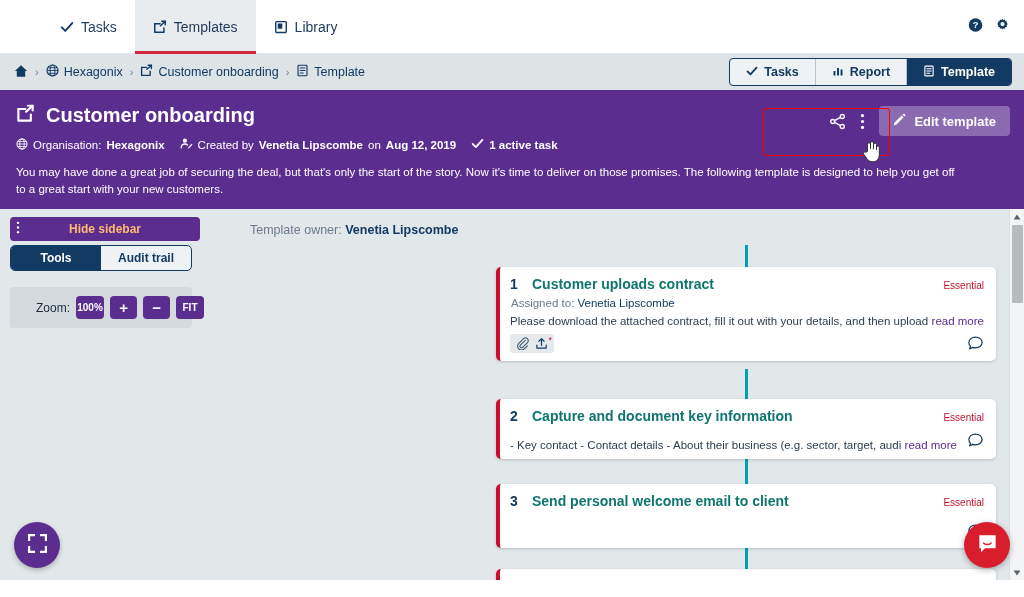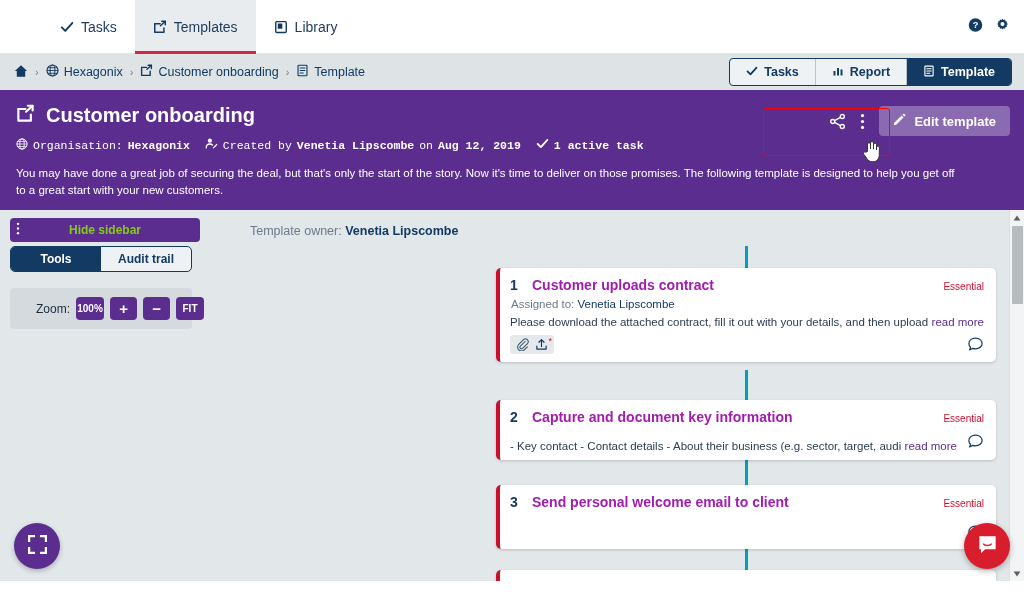--- a/index.html
+++ b/index.html
@@ -63,21 +63,21 @@
     padding: 0 16px; font-size: 12.5px; color: #123a63; font-weight: 600;
     cursor: pointer; border-right: 1px solid #b9c3cb;
   }
   .segbtn:last-child { border-right: none; }
   .segbtn.active { background: #123a63; color: #ffffff; }
 
   
   .phead { background: #5b2d8f; padding: 14px 16px 12px 16px; position: relative; }
   .ptitlerow { display: flex; align-items: center; gap: 11px; }
   .ptitle { color: #ffffff; font-size: 20px; font-weight: bold; }
-  .pmeta { display: flex; align-items: center; gap: 7px; color: #ffffff; font-size: 11.5px; margin-top: 10px; font-family: Liberation Mono, monospace; }
+  .pmeta { display: flex; align-items: center; gap: 7px; color: #ffffff; font-size: 11.5px; margin-top: 10px; }
   .pmeta .b { font-weight: bold; }
   .pmeta .grp { display: flex; align-items: center; gap: 5px; }
   .pdesc { color: #ffffff; font-size: 11.5px; line-height: 1.45; margin-top: 12px; max-width: 945px; }
 
   .pactions { position: absolute; right: 14px; top: 16px; display: flex; align-items: center; gap: 14px; }
   .iconbtn { color: #ffffff; cursor: pointer; display: flex; align-items: center; }
   .btn-edit {
     display: flex; align-items: center; gap: 8px;
     background: #8a6bb1; color: #ffffff; border: none; border-radius: 4px;
     height: 30px; padding: 0 14px; font-size: 13px; font-weight: bold;
@@ -94,21 +94,21 @@
     border: 1.5px solid #ff0000; border-radius: 3px; pointer-events: none; z-index: 30;
   }
   .cursor-hand { position: absolute; left: 862px; top: 140px; z-index: 31; pointer-events: none; }
 
   
   .bodyarea { position: relative; height: 371px; background: #e2e7e9; display: flex; }
 
   
   .sidebar { width: 240px; padding: 8px 10px; }
   .hidebar {
-    display: flex; align-items: center; background: #5b2d8f; color: #84cc16;
+    display: flex; align-items: center; background: #5b2d8f; color: #fdba74;
     border-radius: 4px; height: 24px; width: 190px; position: relative; cursor: pointer;
   }
   .hidebar .dots { position: absolute; left: 6px; top: 50%; transform: translateY(-50%); }
   .hidebar .lbl { width: 100%; text-align: center; font-size: 12px; font-weight: bold; }
 
   .tabswitch {
     margin-top: 4px; width: 182px; height: 26px;
     display: flex; border: 1px solid #123a63; border-radius: 5px; overflow: hidden; background: #eef2f4;
   }
   .tabswitch .t {
@@ -142,21 +142,21 @@
 
   .card {
     position: absolute; left: 256px; width: 500px;
     background: #ffffff; border-radius: 5px;
     border-left: 4px solid #c8102e;
     box-shadow: 0 1px 3px rgba(0,0,0,.18);
     padding: 9px 12px 8px 10px; z-index: 2;
   }
   .card .row1 { display: flex; align-items: baseline; }
   .card .num { font-size: 14px; font-weight: bold; color: #123a63; width: 22px; }
-  .card .ttl { font-size: 14px; font-weight: bold; color: #a21caf; }
+  .card .ttl { font-size: 14px; font-weight: bold; color: #0f766e; }
   .card .ess { margin-left: auto; font-size: 10px; color: #c8102e; }
   .card .assign { font-size: 11.5px; color: #6c7b8a; margin: 5px 0 0 1px; }
   .card .assign b { color: #123a63; font-weight: normal; }
   .card .desc { font-size: 11.5px; color: #2c3e50; margin-top: 6px; display: flex; align-items: baseline; }
   .card .desc .txt { white-space: nowrap; overflow: hidden; }
   .card .readmore { color: #5b2d8f; margin-left: 4px; cursor: pointer; font-weight: 500; white-space: nowrap; }
   .card .footer { display: flex; align-items: center; margin-top: 7px; }
   .attachpill {
     display: inline-flex; align-items: center; gap: 6px;
     background: #e6e9eb; border-radius: 3px; padding: 3px 6px;

